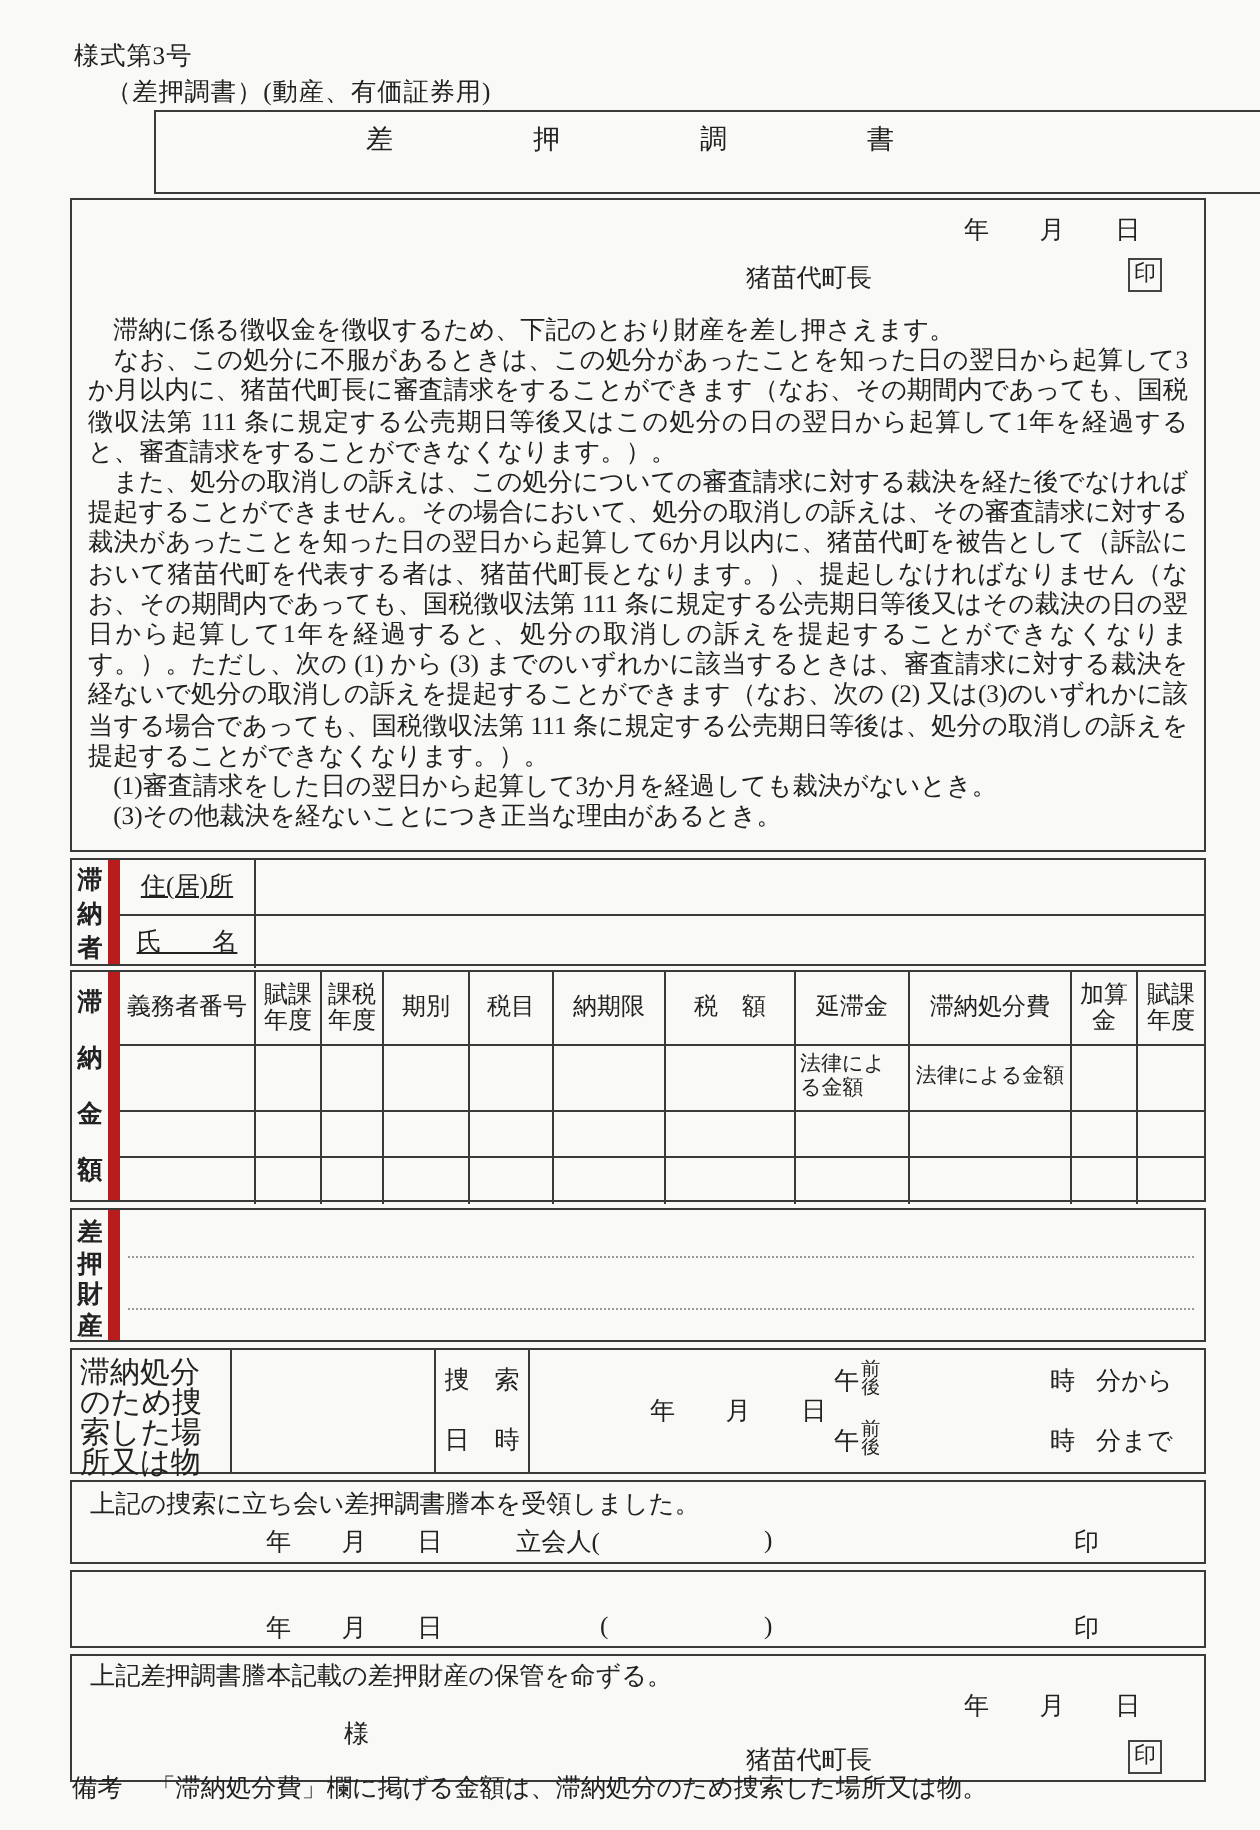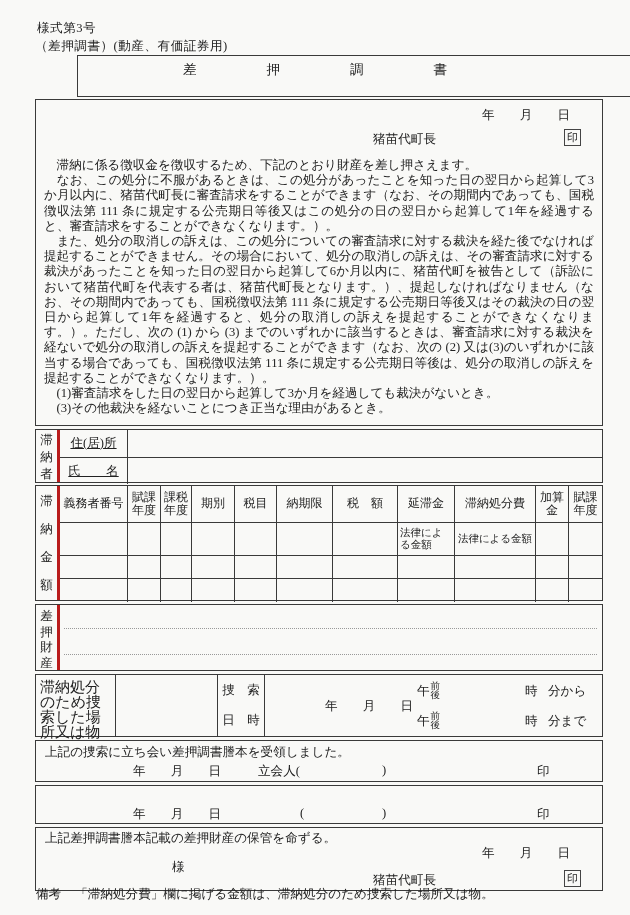--- a/index.html
+++ b/index.html
@@ -21,22 +21,22 @@
 
   
   .title-row { height:42px; line-height:27px; font-size:13.5px; padding-left:105px; letter-spacing:70px; white-space:nowrap; overflow:hidden;margin-left:42px; }
 
   
   .notice { height:327px; }
   .notice-text { position:absolute; left:8px; right:8px; top:58px; line-height:15.2px; text-align:justify; }
   .seal-box { width:17px; height:17px; border:1px solid #444; text-align:center; line-height:15px; font-size:11px; }
 
   
-  .vlabel { position:absolute; left:0; top:0; bottom:0; width:24px; border-right:3px solid #b91c1c;
-            text-align:center; word-break:break-all; font-size:12.5px; }
+  .vlabel { position:absolute; left:0; top:0; bottom:0; width:24px; border-right:6px solid #b91c1c;
+            text-align:center; word-break:break-all; font-size:12.5px;font-weight:bold; }
   .vl-debtor   { line-height:17px; padding-top:2px; }
   .vl-arrears  { line-height:28px; padding-top:1px; }
   .vl-property { line-height:15.5px; padding-top:4px; }
 
   
   .debtor { height:54px; }
   .d-rows { margin-left:24px; }
   .d-row { height:27px; display:flex;text-decoration:underline; }
   .d-row + .d-row { border-top:1px solid #3a3a3a; }
   .d-lab { width:68px; border-right:1px solid #3a3a3a; display:flex; align-items:center; justify-content:center; }
@@ -77,21 +77,21 @@
 
   
   .witness { height:42px; } .receipt { height:39px; } .custody { height:64px; }
   .stmt { position:absolute; left:9px; }
   .inline-seal { font-size:12.5px; }
 </style>
 </head>
 <body>
 
 <div class="abs hdr-note" style="left:37px; top:20px;">様式第3号</div>
-<div class="abs hdr-note" style="left:35px; top:38px;">（差押調書）(動産、有価証券用)</div>
+<div class="abs hdr-note" style="left:53px; top:38px;">（差押調書）(動産、有価証券用)</div>
 
 <div class="doc">
 
   <div class="sec title-row">差押調書</div>
 
   <div class="sec notice gap2">
     <div class="abs" style="left:446px; top:7px;">年　　月　　日</div>
     <div class="abs" style="left:337px; top:31px;">猪苗代町長</div>
     <div class="abs seal-box" style="left:528px; top:29px;">印</div>
     <div class="notice-text">

